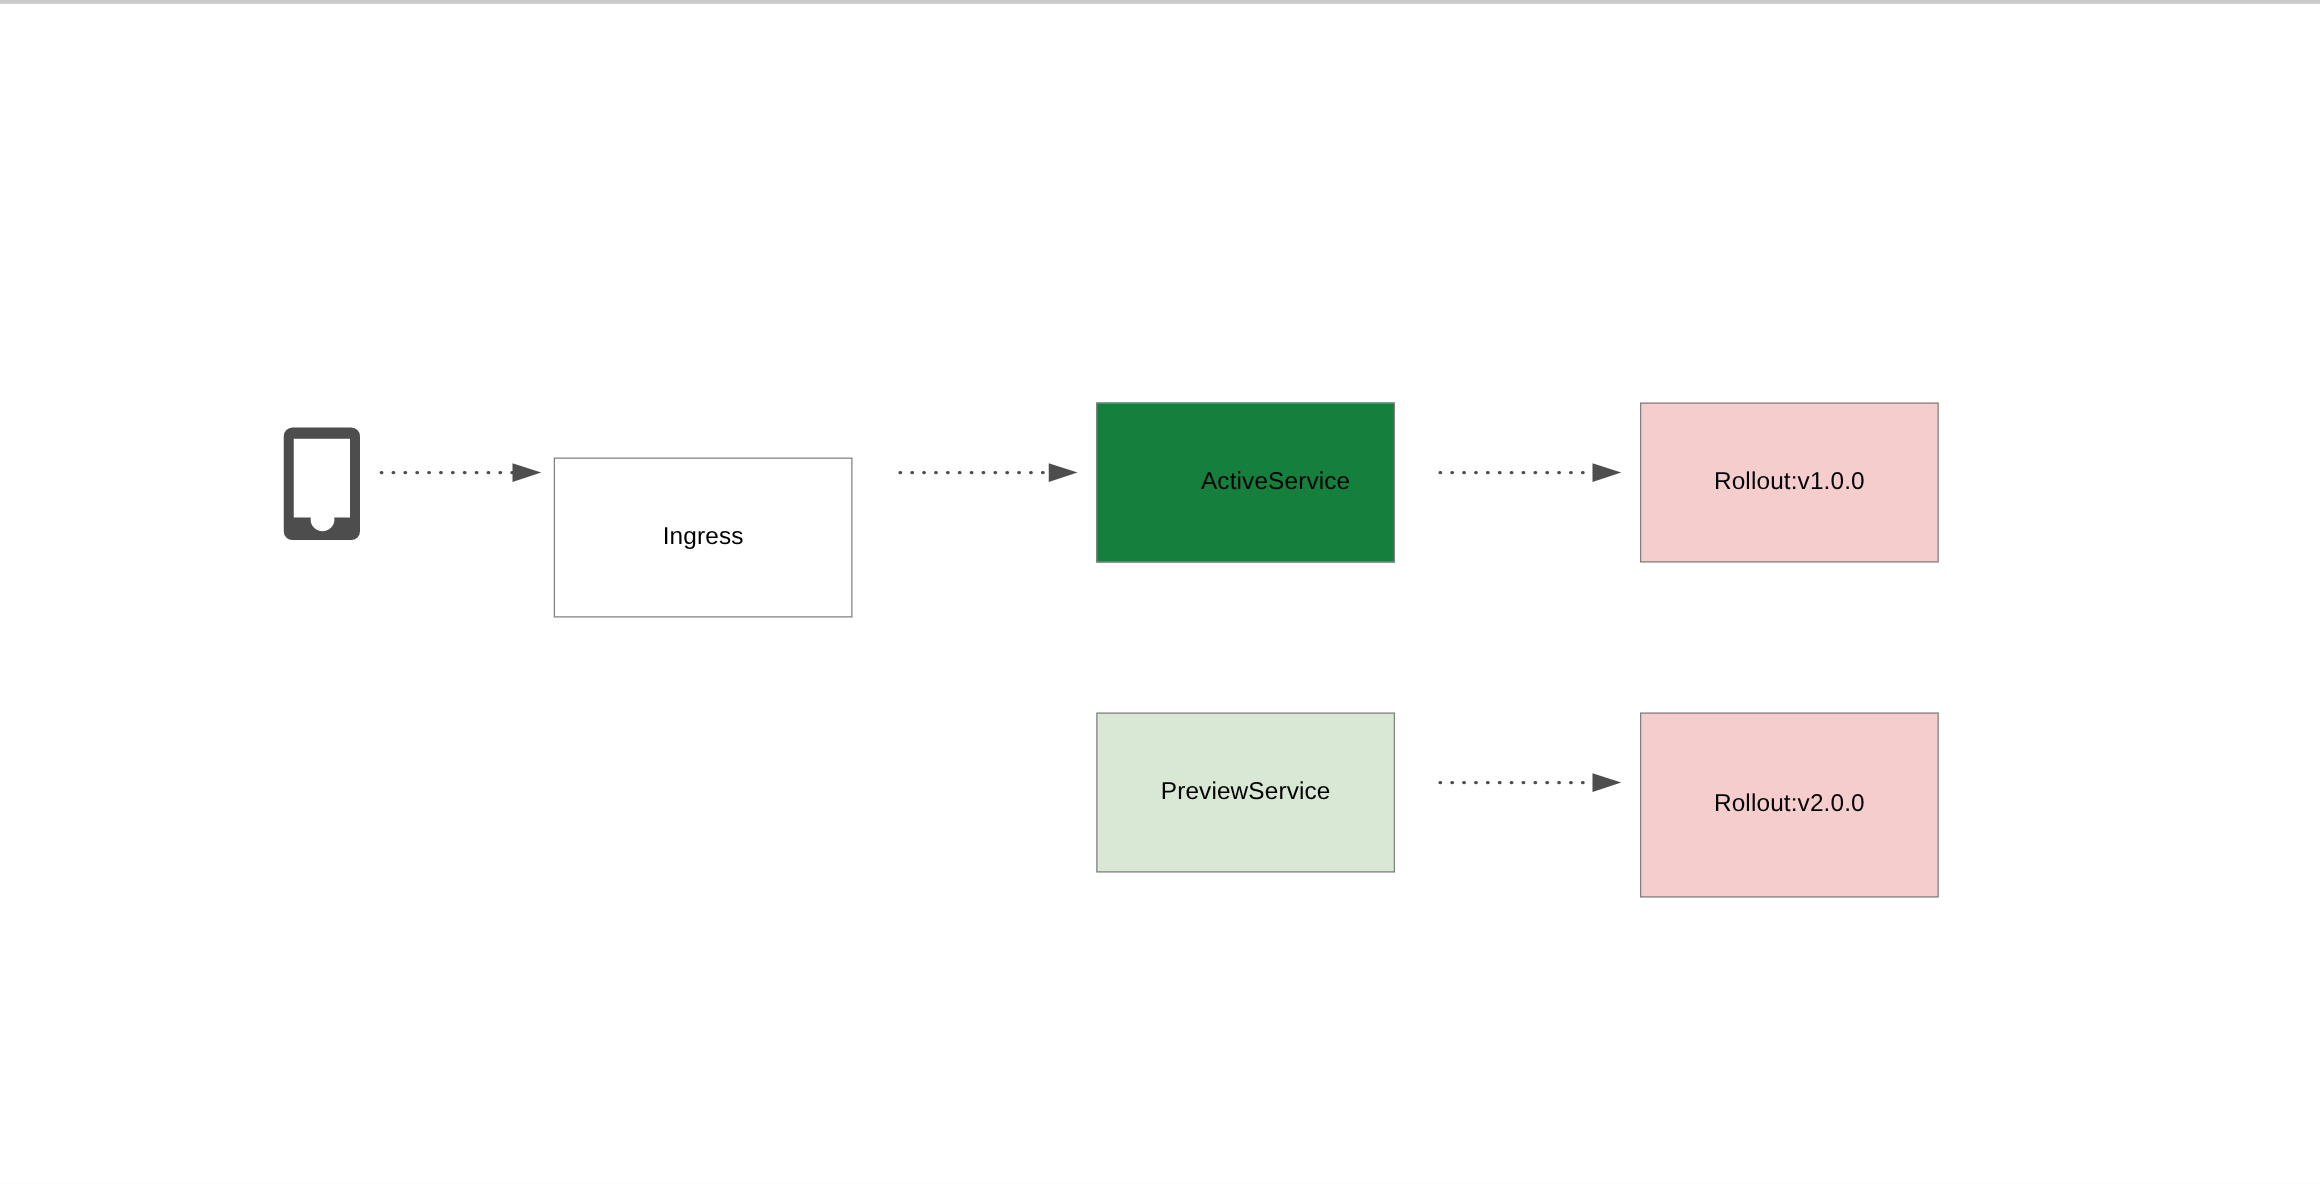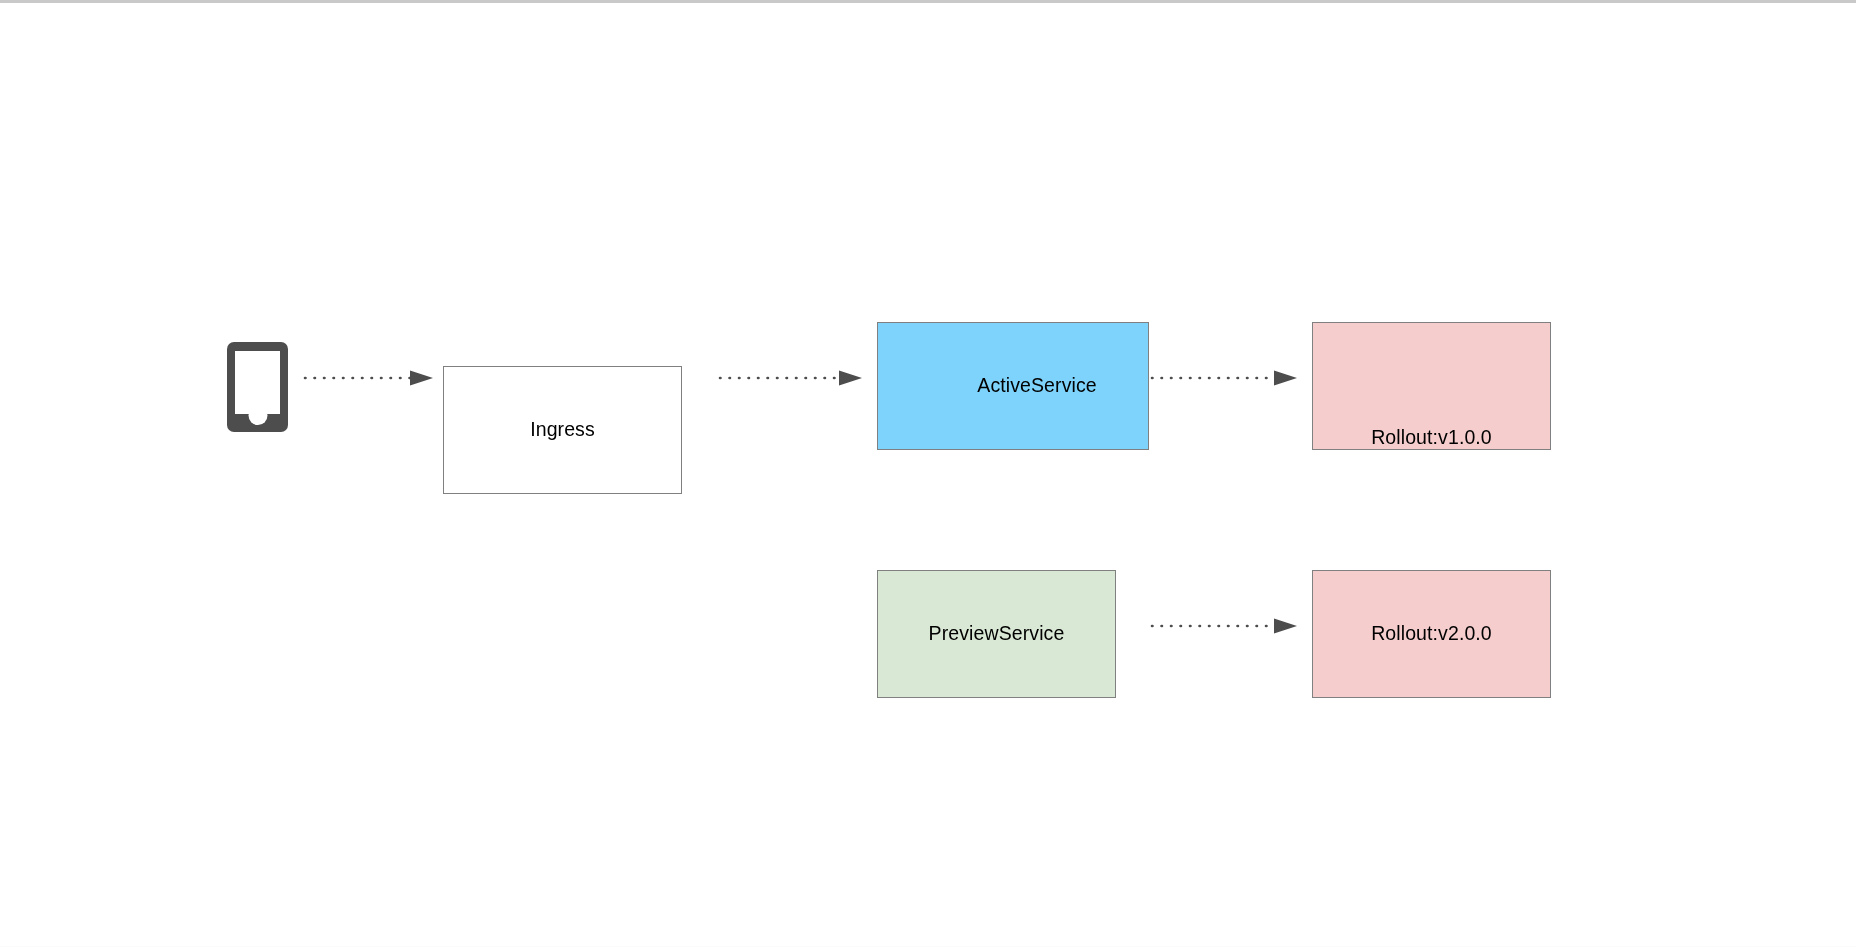--- a/index.html
+++ b/index.html
@@ -114,45 +114,45 @@
     <span class="node-label">Ingress</span>
   </div>
 
   <div class="arrow" style="left:720px; top:370px; width:142px;">
     <svg width="142" height="16" viewBox="0 0 142 16">
       <line x1="0" y1="8" x2="122" y2="8" stroke="#4d4d4d" stroke-width="2.6" stroke-linecap="round" stroke-dasharray="0.5 9"></line>
       <path d="M119,0.5 L142,8 L119,15.5 Z" fill="#4d4d4d"></path>
     </svg>
   </div>
 
-  <div class="node" style="left:877px; top:322px; width:272px; height:128px; background:#7dd3fc;padding-left:48px;">
+  <div class="node" style="left:877px; top:322px; width:239px; height:128px; background:#15803d;padding-left:48px;">
     <span class="node-label">ActiveService</span>
   </div>
 
   <div class="arrow" style="left:1152px; top:370px; width:145px;">
     <svg width="145" height="16" viewBox="0 0 145 16">
       <line x1="0" y1="8" x2="125" y2="8" stroke="#4d4d4d" stroke-width="2.6" stroke-linecap="round" stroke-dasharray="0.5 9"></line>
       <path d="M122,0.5 L145,8 L122,15.5 Z" fill="#4d4d4d"></path>
     </svg>
   </div>
 
-  <div class="node" style="left:1312px; top:322px; width:239px; height:128px; background:#f5cdcd;align-items:flex-end;">
+  <div class="node" style="left:1312px; top:322px; width:239px; height:128px; background:#f5cdcd;">
     <span class="node-label">Rollout:v1.0.0</span>
   </div>
 
   <div class="node" style="left:877px; top:570px; width:239px; height:128px; background:#d9e8d4;">
     <span class="node-label">PreviewService</span>
   </div>
 
   <div class="arrow" style="left:1152px; top:618px; width:145px;">
     <svg width="145" height="16" viewBox="0 0 145 16">
       <line x1="0" y1="8" x2="125" y2="8" stroke="#4d4d4d" stroke-width="2.6" stroke-linecap="round" stroke-dasharray="0.5 9"></line>
       <path d="M122,0.5 L145,8 L122,15.5 Z" fill="#4d4d4d"></path>
     </svg>
   </div>
 
-  <div class="node" style="left:1312px; top:570px; width:239px; height:128px; background:#f5cdcd;">
+  <div class="node" style="left:1312px; top:570px; width:239px; height:148px; background:#f5cdcd;">
     <span class="node-label">Rollout:v2.0.0</span>
   </div>
 
   <div class="bottom-rule"></div>
 
 </div>
 
 </body></html>

